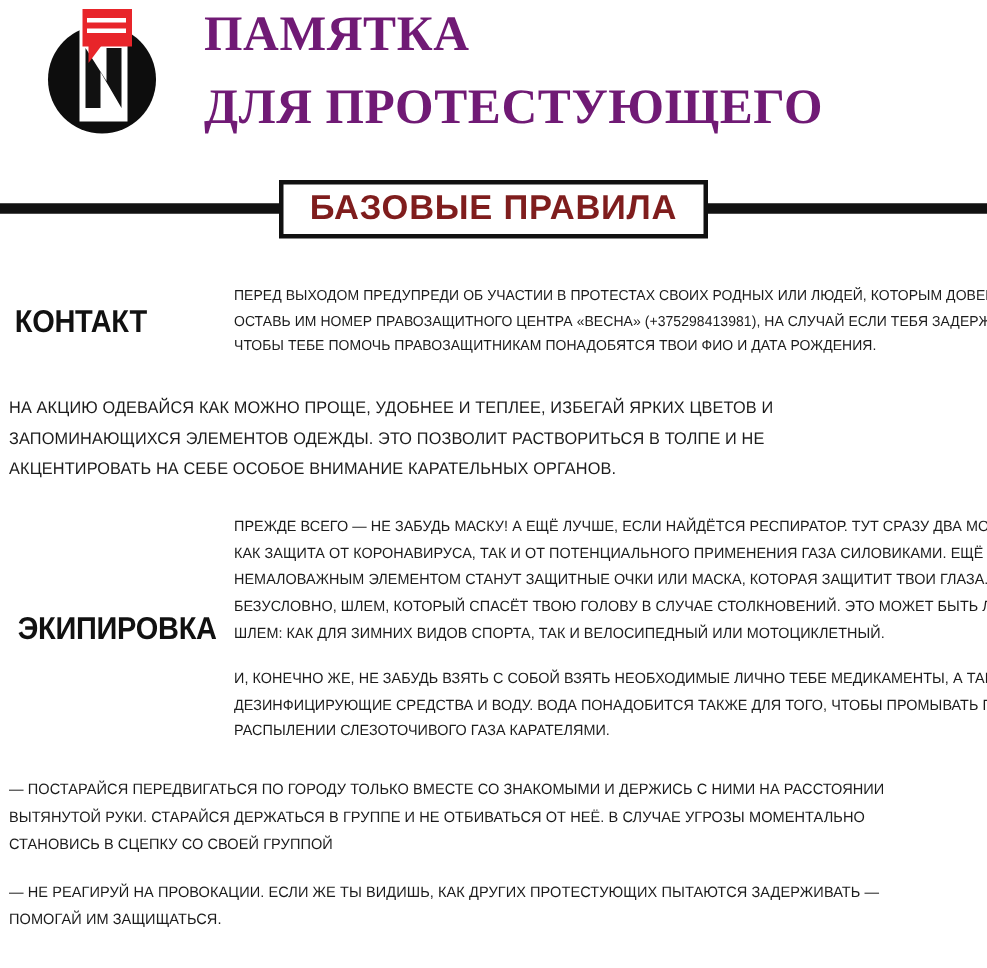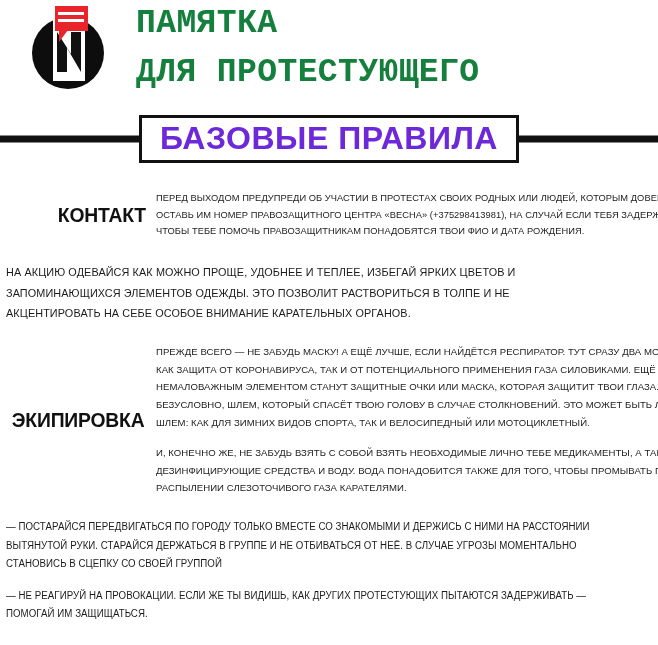--- a/index.html
+++ b/index.html
@@ -84,23 +84,23 @@
   .logo-n svg { display: block; }
 
   .titles {
     margin-left: 24px;
     line-height: 1.0;
   }
   .title-line {
     font-size: 33px;
     font-weight: 700;
     letter-spacing: 0.4px;
-    color: #15803d;
-    white-space: nowrap;
-    font-family: Liberation Mono, monospace;
+    color: #701a75;
+    white-space: nowrap;
+    font-family: Liberation Serif, serif;
   }
   .title-line.second { margin-top: 16px; }
 
   
   .banner {
     position: relative;
     height: 46px;
     margin-top: 24px;
     display: flex;
     align-items: center;
@@ -116,43 +116,43 @@
   .banner-rule.left  { left: 0;  width: 205px; }
   .banner-rule.right { right: 0; width: 205px; }
   .banner-box {
     position: relative;
     border: 3px solid #111111;
     background: #ffffff;
     padding: 4px 18px 6px 18px;
     z-index: 2;
   }
   .banner-text {
-    font-size: 32px;
+    font-size: 23px;
     font-weight: 700;
     letter-spacing: 0.5px;
-    color: #6d28d9;
+    color: #7f1d1d;
     white-space: nowrap;
     line-height: 1;
   }
 
   
   .rows {
     margin-top: 18px;
   }
   .row {
     display: flex;
     align-items: center;
     padding-left: 6px;
   }
   .row-label {
     width: 150px;
     flex: 0 0 150px;
     box-sizing: border-box;
     padding-right: 6px;
-    text-align: right;
+    text-align: left;
   }
   .row-label-text {
     font-size: 21px;
     font-weight: 700;
     color: #111111;
     letter-spacing: -0.2px;
     transform: scaleX(0.92);
     transform-origin: center;
     display: inline-block;
     white-space: nowrap;

